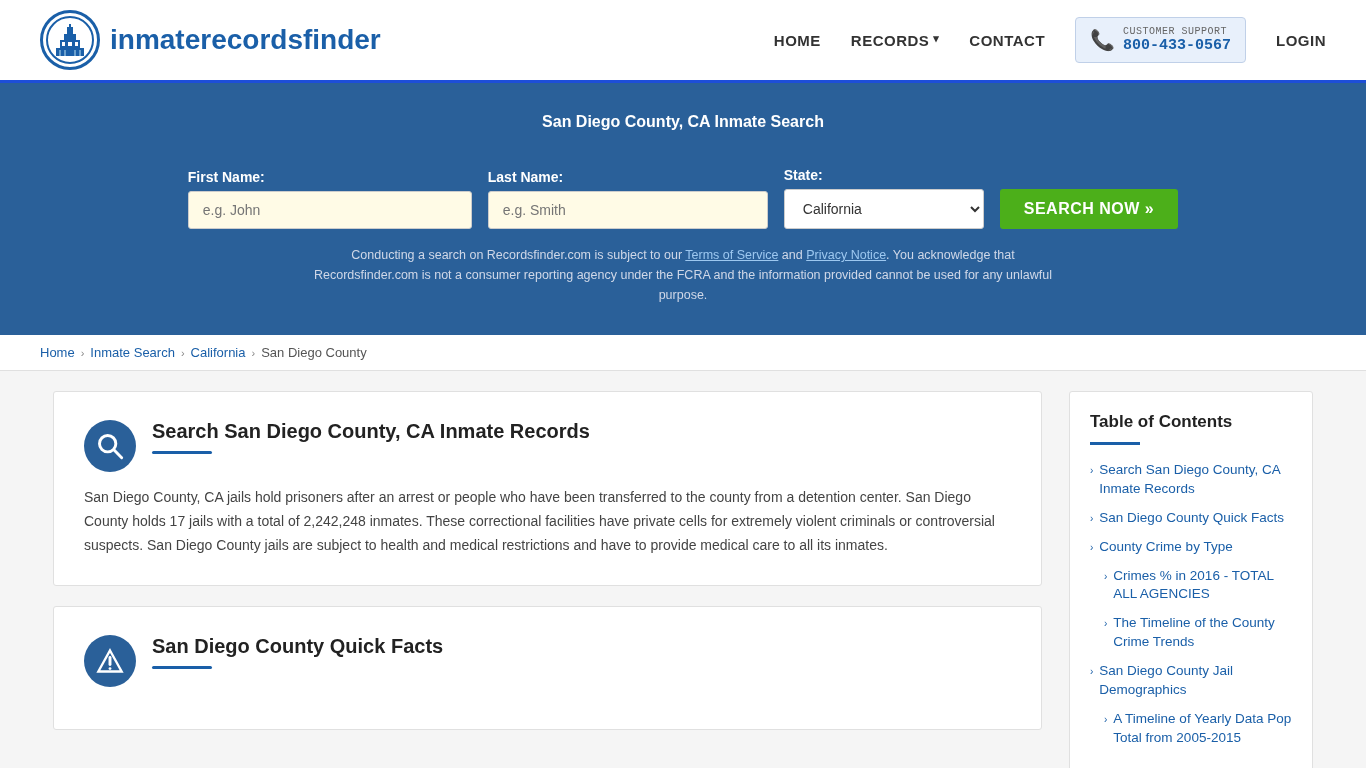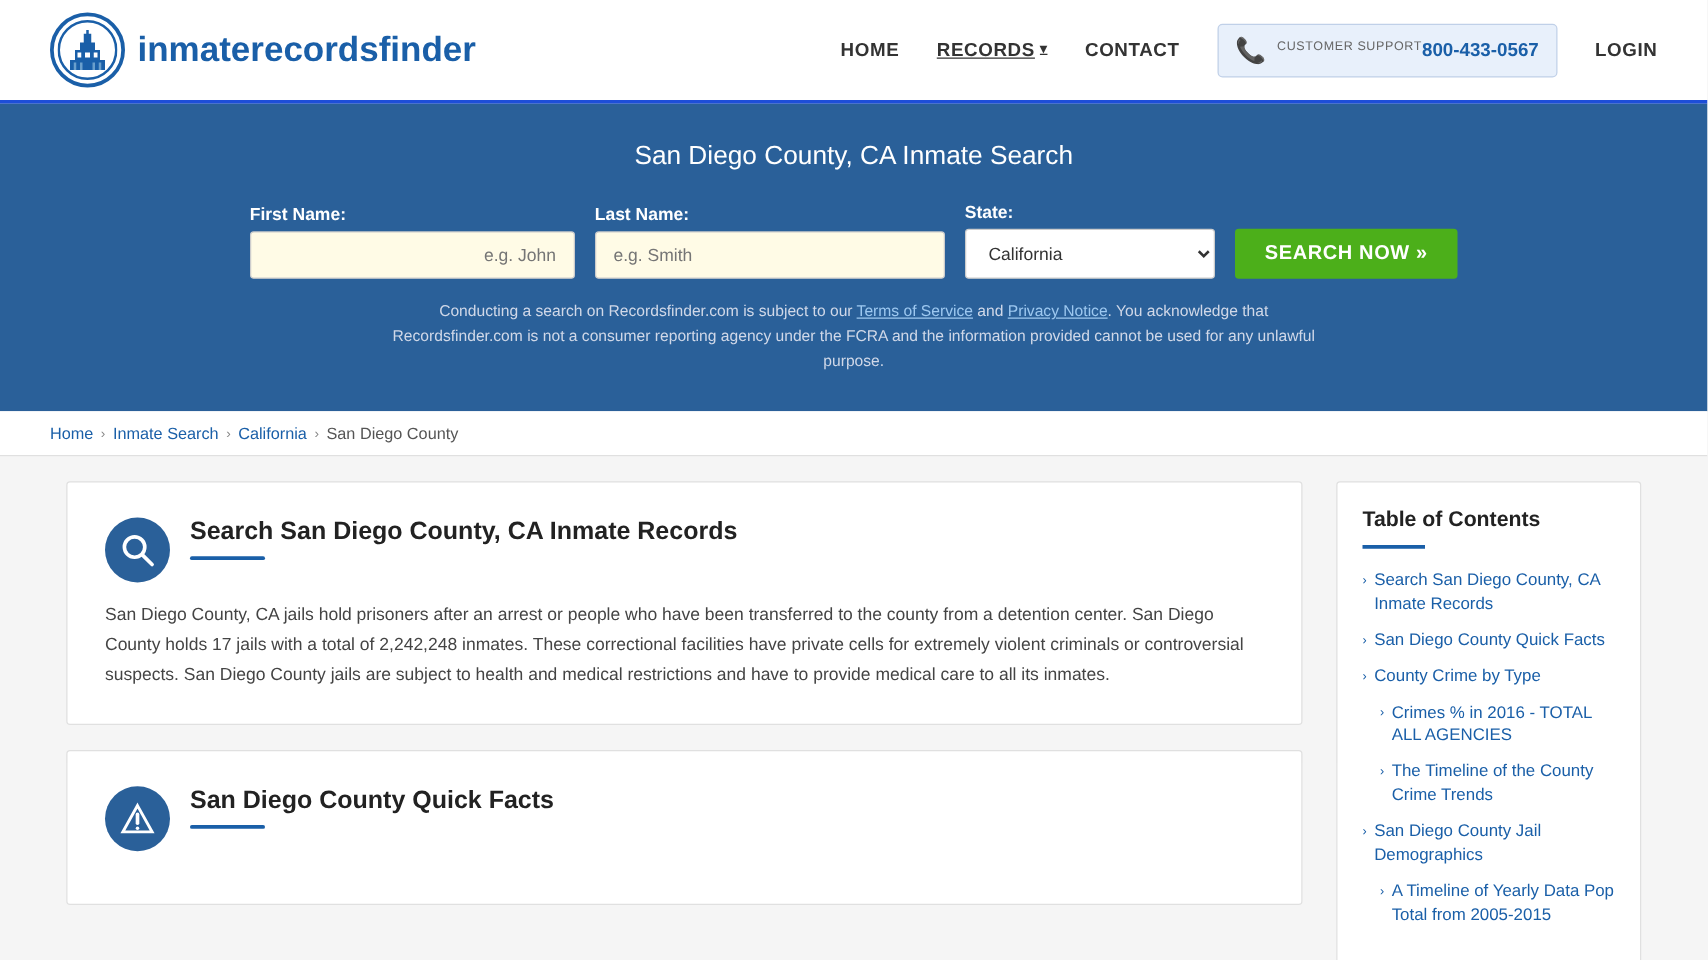--- a/index.html
+++ b/index.html
@@ -47,56 +47,55 @@
       font-size: 15px;
       font-weight: 700;
       color: #333;
       text-decoration: none;
       letter-spacing: 0.5px;
       cursor: pointer;
     }
     .nav-item-records {
       display: flex;
       gap: 4px;
-      text-decoration: underline;
     }
     .nav-chevron { font-size: 11px; }
     .customer-support-btn {
       background: #e8f0fb;
       border: 1px solid #c0d0e8;
       border-radius: 4px;
       padding: 8px 14px;
       display: flex;
       align-items: center;
       gap: 8px;
       cursor: pointer;
     }
     .customer-support-btn .phone-icon { color: #1a5fa8; font-size: 20px; }
-    .customer-support-text { display: flex; flex-direction: row; }
+    .customer-support-text { display: flex; flex-direction: column; font-family: Liberation Mono, monospace; }
     .customer-support-label { font-size: 10px; color: #666; letter-spacing: 0.5px; }
     .customer-support-number { font-size: 15px; font-weight: 700; color: #1a5fa8; }
     .login-btn {
       font-size: 15px;
       font-weight: 700;
       color: #333;
       cursor: pointer;
       letter-spacing: 0.5px;
     }
 
     
     .hero {
       background: #2a6099;
       padding: 30px 40px 30px;
       text-align: center;
     }
     .hero-title {
       color: #fff;
-      font-size: 21px;
-      font-weight: 400;
-      margin-bottom: 24px;
+      font-size: 16px;
+      font-weight: 700;
+      margin-bottom: 36px;
     }
     .search-form {
       display: flex;
       align-items: flex-end;
       justify-content: center;
       gap: 16px;
       margin-bottom: 16px;
     }
     .search-field {
       display: flex;
@@ -111,21 +110,21 @@
     }
     .search-field input {
       background: #fffbe6;
       border: 1px solid #ccc;
       border-radius: 3px;
       padding: 10px 14px;
       font-size: 14px;
       color: #aaa;
       outline: none;
     }
-    .search-field input.first-name { width: 260px; text-align: right; }
+    .search-field input.first-name { width: 284px; }
     .search-field input.last-name { width: 280px; }
     .search-field select {
       background: #fff;
       border: 1px solid #ccc;
       border-radius: 3px;
       padding: 10px 14px;
       font-size: 14px;
       color: #333;
       outline: none;
       width: 200px;

